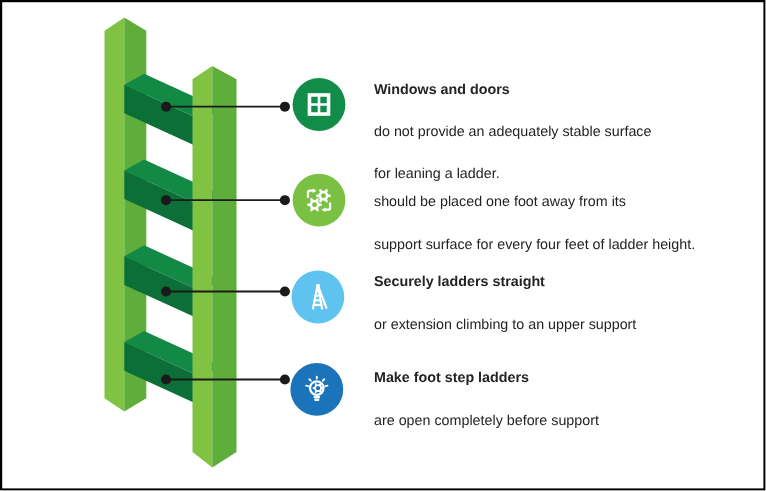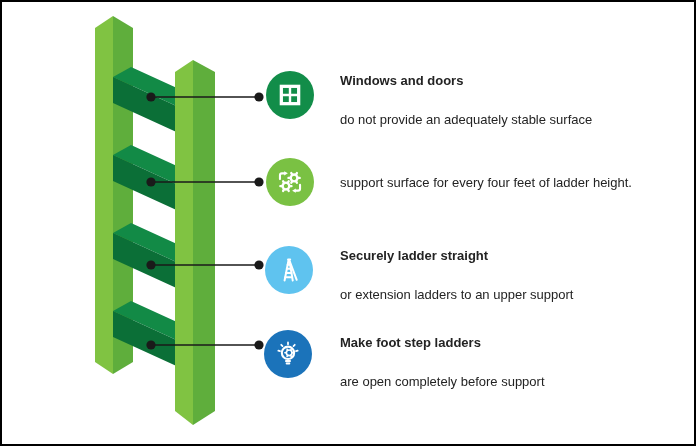--- a/index.html
+++ b/index.html
@@ -71,52 +71,54 @@
 
   <div class="icon-circle" style="left: 264px; top: 69px; background: rgb(18, 141, 73);">
     <svg width="26" height="26" viewBox="0 0 24 24">
       <rect x="4" y="4" width="16" height="16" fill="none" stroke="#fff" stroke-width="3"></rect>
       <path d="M12 4.5V19.5M4.5 12H19.5" stroke="#fff" stroke-width="2.2" fill="none"></path>
     </svg>
   </div>
   <div class="tb" style="top:70px;">
     <div class="title">Windows and doors</div>
     <div class="line">do not provide an adequately stable surface</div>
+    <div class="line">for leaning a ladder.</div>
   </div>
 
   <div class="icon-circle" style="left: 264px; top: 156px; background: rgb(122, 193, 67);">
     <svg width="28" height="28" viewBox="0 0 24 24" fill="none">
       <g stroke="#fff" stroke-width="2" stroke-linecap="round">
         <path d="M18.4 8.5H20.3M16.95 11.01 17.9 12.66M14.05 11.01 13.1 12.66M12.6 8.5H10.7M14.05 5.99 13.1 4.34M16.95 5.99 17.9 4.34"></path>
         <circle cx="15.5" cy="8.5" r="2.9" stroke-width="2"></circle>
         <path d="M11.4 15.5H13.3M9.95 18.01 10.9 19.66M7.05 18.01 6.1 19.66M5.6 15.5H3.7M7.05 12.99 6.1 11.34M9.95 12.99 10.9 11.34"></path>
         <circle cx="8.5" cy="15.5" r="2.9" stroke-width="2"></circle>
       </g>
       <path d="M3.4 9.5V6.2Q3.4 4.6 5 4.6H7.2" stroke="#fff" stroke-width="1.8" stroke-linecap="round"></path>
       <polygon points="7,2.8 10.2,4.6 7,6.4" fill="#fff"></polygon>
       <path d="M20.6 14.5V17.8Q20.6 19.4 19 19.4H16.8" stroke="#fff" stroke-width="1.8" stroke-linecap="round"></path>
       <polygon points="17,17.6 13.8,19.4 17,21.2" fill="#fff"></polygon>
     </svg>
   </div>
   <div class="tb" style="top:152px;">
+    <div class="line">should be placed one foot away from its</div>
     <div class="line">support surface for every four feet of ladder height.</div>
   </div>
 
   <div class="icon-circle" style="left: 263px; top: 244px; background: rgb(95, 195, 239);">
     <svg width="28" height="28" viewBox="0 0 24 24" fill="none" stroke="#fff" stroke-width="1.7" stroke-linecap="round">
       <path d="M8.2 21 11.6 3.6"></path>
       <path d="M15.2 21 12.3 3.6"></path>
       <path d="M11.2 3H13"></path>
       <path d="M12.8 5 18.6 20.4"></path>
       <path d="M10.8 7.6H13M10.15 11H13.5M9.45 14.6H14.1M8.75 18.2H14.7"></path>
     </svg>
   </div>
   <div class="tb" style="top:245px;">
-    <div class="title">Securely ladder straight</div>
-    <div class="line">or extension ladders to an upper support</div>
+    <div class="title">Securely ladders straight</div>
+    <div class="line">or extension climbing to an upper support</div>
   </div>
 
   <div class="icon-circle" style="left: 262px; top: 328px; background: rgb(27, 115, 186);">
     <svg width="28" height="28" viewBox="0 0 24 24" fill="none" stroke="#fff" stroke-linecap="round">
       <circle cx="12" cy="11" r="5.3" stroke-width="1.8"></circle>
       <path d="M10.3 18.1H13.7" stroke-width="1.8"></path>
       <path d="M10.9 20.2H13.1" stroke-width="1.8"></path>
       <path d="M12 3.6V2.1M7.3 5.2 6.2 4.1M16.7 5.2 17.8 4.1M5.2 9.5 3.7 9.1M18.8 9.5 20.3 9.1" stroke-width="1.5"></path>
       <path d="M15.4 11H16.7M14.2 13.08 14.85 14.21M11.8 13.08 11.15 14.21M10.6 11H9.3M11.8 8.92 11.15 7.79M14.2 8.92 14.85 7.79" stroke-width="1.3"></path>
       <circle cx="13" cy="11" r="2.4" stroke-width="1.4"></circle>

